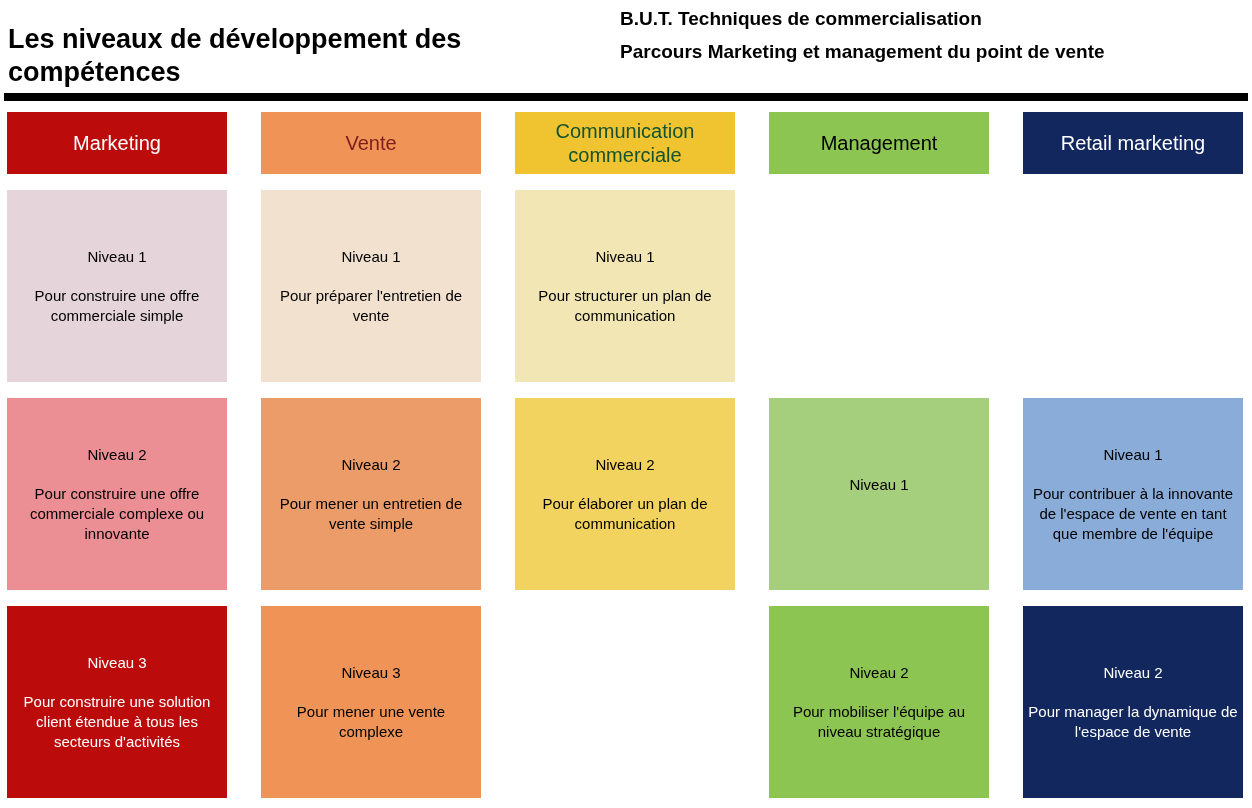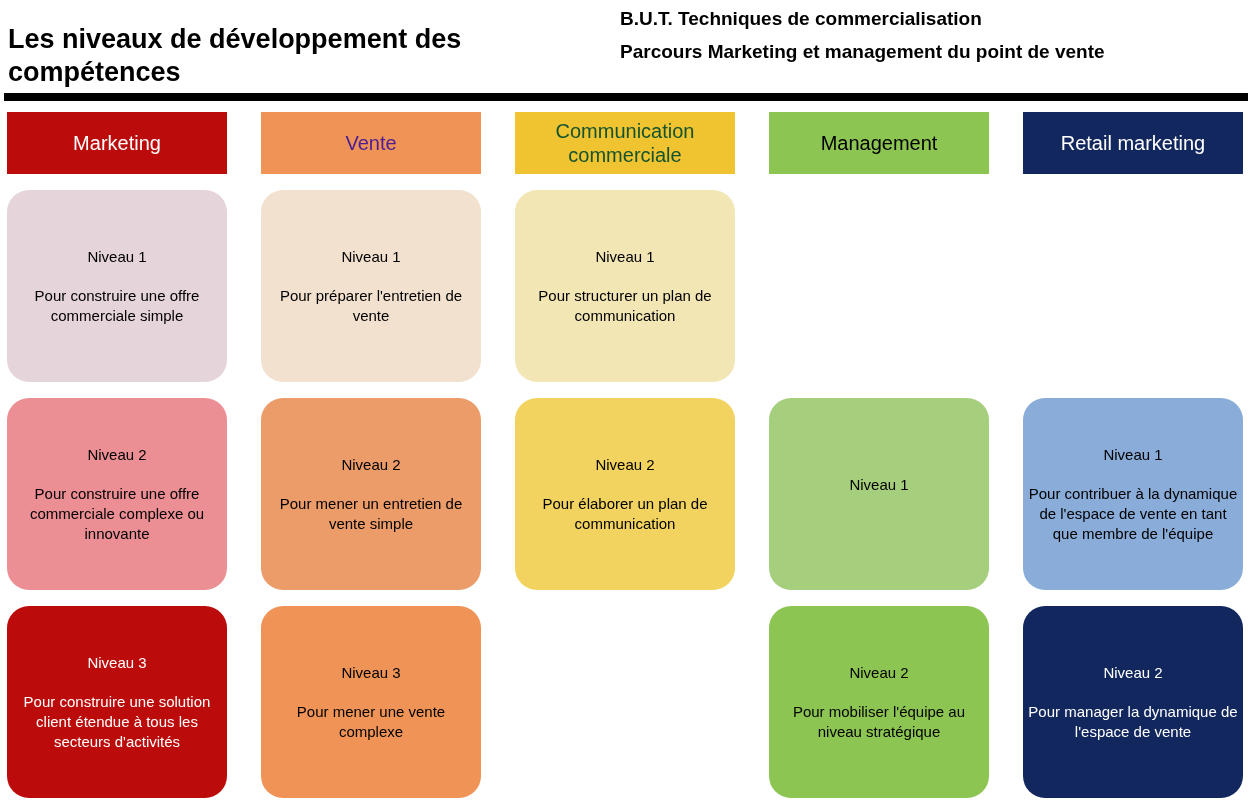--- a/index.html
+++ b/index.html
@@ -68,21 +68,20 @@
   .cell {
     display: flex;
     flex-direction: column;
     align-items: center;
     justify-content: center;
     text-align: center;
     font-size: 15px;
     line-height: 20px;
     padding: 0 5px;
     box-sizing: border-box;
-    border-radius: 22px;
   }
   .cell .level { margin-bottom: 19px; }
   .cell .desc  { max-width: 214px; }
 </style>
 </head>
 <body>
 
 <div class="page">
 
   <h1 class="page-title">Les niveaux de développement des
@@ -93,21 +92,21 @@
     <div class="program-line2">Parcours Marketing et management du point de vente</div>
   </div>
 
   <div class="divider-bar"></div>
 
   <div class="grid">
 
     <div class="col-header" style="grid-area: 1 / 1; background-color: rgb(187, 11, 11); color: rgb(255, 255, 255);">
       <span>Marketing</span>
     </div>
-    <div class="col-header" style="grid-area: 1 / 2; background-color: rgb(239, 148, 86); color: #4c1d95;">
+    <div class="col-header" style="grid-area: 1 / 2; background-color: rgb(239, 148, 86); color: #7f1d1d;">
       <span>Vente</span>
     </div>
     <div class="col-header" style="grid-area: 1 / 3; background-color: rgb(240, 195, 48); color: #14532d;">
       <span>Communication commerciale</span>
     </div>
     <div class="col-header" style="grid-area: 1 / 4; background-color: rgb(141, 197, 83); color: rgb(0, 0, 0);">
       <span>Management</span>
     </div>
     <div class="col-header" style="grid-area: 1 / 5; background-color: rgb(18, 39, 94); color: rgb(255, 255, 255); justify-content: center;">
       <span>Retail marketing</span>
@@ -151,21 +150,21 @@
     <div class="cell" style="grid-area: 3 / 4; background-color: rgb(165, 206, 125); color: rgb(0, 0, 0);">
       <div class="level">Niveau 1</div>
     </div>
     <div class="cell" style="grid-area: 4 / 4; background-color: rgb(141, 197, 83); color: rgb(0, 0, 0);">
       <div class="level">Niveau 2</div>
       <div class="desc">Pour mobiliser l'équipe au niveau stratégique</div>
     </div>
 
     <div class="cell" style="grid-area: 3 / 5; background-color: rgb(137, 172, 217); color: rgb(0, 0, 0);">
       <div class="level">Niveau 1</div>
-      <div class="desc">Pour contribuer à la dynamique de l'espace de vente en tant que membre de l'équipe</div>
+      <div class="desc">Pour contribuer à la innovante de l'espace de vente en tant que membre de l'équipe</div>
     </div>
     <div class="cell" style="grid-area: 4 / 5; background-color: rgb(18, 39, 94); color: rgb(255, 255, 255);">
       <div class="level">Niveau 2</div>
       <div class="desc">Pour manager la dynamique de l'espace de vente</div>
     </div>
 
   </div>
 </div>
 
 </body></html>

